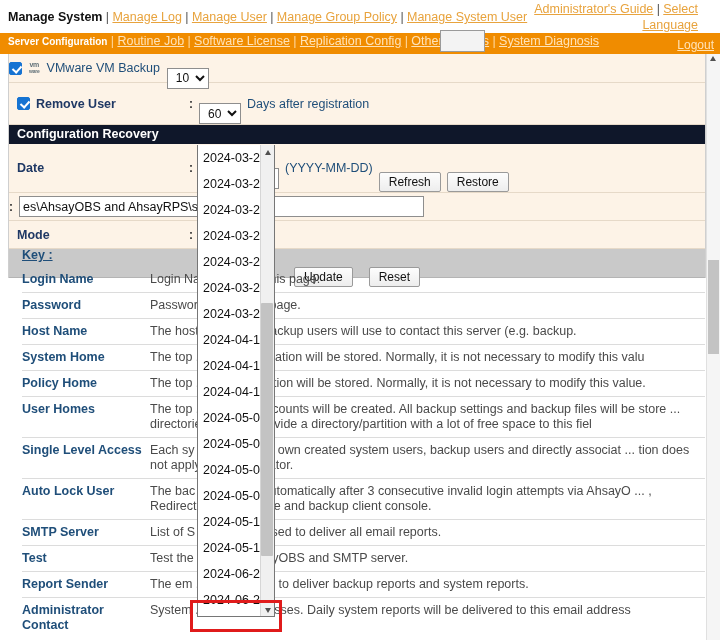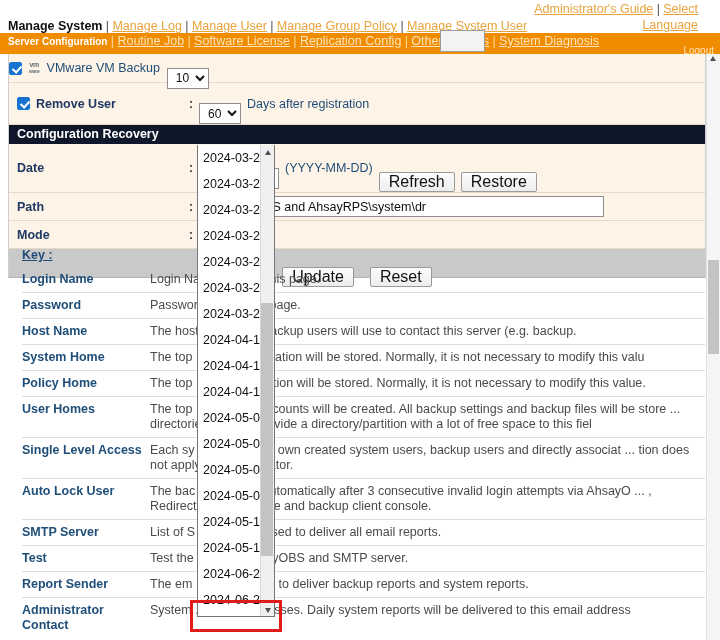--- a/index.html
+++ b/index.html
@@ -14,21 +14,21 @@
   }
   #root { position: relative; width: 720px; height: 640px; overflow: hidden; background:#fff; }
 
   
   .topbar {
     position: absolute; top: 0; left: 0; width: 706px; height: 33px;
     background: #fff;
     padding: 1px 6px 0 8px;
   }
   .topbar .left {
-    position: absolute; left: 8px; top: 18px; width: 540px;
+    position: absolute; left: 8px; top: 9px; width: 540px;
     line-height: 16px;
   }
   .topbar .right {
     position: absolute; right: 8px; top: 1px; width: 200px;
     text-align: right; line-height: 16px;
   }
   .tl-cur { font-weight: bold; color:#111; font-size:12.5px; }
   .tl-link { color:#E8A33D; text-decoration: underline; font-size:12.5px; }
   .tl-sep  { color:#555; font-size:12.5px; }
 
@@ -37,21 +37,21 @@
     position: absolute; top: 33px; left: 0; width: 720px; height: 21px;
     background: #F08C00;
     color: #fff;
     overflow: hidden;
     white-space: nowrap;
   }
   .menubar .inner { position:absolute; left:8px; top:1px; }
   .mb-cur { font-weight: bold; color:#fff; font-size:10px; }
   .mb-link { color:#FFE3B8; font-size:12.5px; }
   .mb-sep { color:#FFD9A0; font-size:12.5px; }
-  .mb-logout { position:absolute; right:6px; top:12px; color:#FFE3B8; font-size:10px; }
+  .mb-logout { position:absolute; right:6px; top:5px; color:#FFE3B8; font-size:12px; }
 
   
   .panel {
     position: absolute; left: 8px; top: 54px; width: 698px;
     background: #FDF3E7;
     border-left: 1px solid #cfcfcf;
     border-right: 1px solid #cfcfcf;
   }
   .frow {
     display: flex; align-items: center;
@@ -85,21 +85,21 @@
   .vmlogo .w { font-size:5px; letter-spacing:-0.2px;}
   .bluetext { color:#1F4E79; font-size:12.5px; }
 
   select.mini {
     font-family:"Liberation Sans", sans-serif; font-size:12px;
     height:21px; border:1px solid #8e8e8e; background:#fff; color:#111;
     padding:0 2px 0 4px;
     margin-top:20px;
   }
   .btn {
-    font-family:"Liberation Sans", sans-serif; font-size:16px;
+    font-family:"Liberation Sans", sans-serif; font-size:12px;
     background: linear-gradient(#fdfdfd,#ededed);
     border:1px solid #9a9a9a; border-radius:2px;
     padding:2px 9px; color:#111; line-height:14px;margin-top:28px;
   }
   .txtinput {
     font-family:"Liberation Sans", sans-serif; font-size:12.5px;
     border:1px solid #8e8e8e; background:#fff; color:#111;
     height:21px; padding:0 3px;
   }
 
@@ -255,21 +255,20 @@
         <select class="mini" style="width:80px;">
           <option>2023-10-14</option>
         </select>
         <span class="bluetext">(YYYY-MM-DD)</span>
         <button class="btn">Refresh</button>
         <button class="btn">Restore</button>
       </div>
     </div>
 
     <div class="frow">
-      <div class="flabel">Path</div>
       <div class="fcolon">:</div>
       <div class="fval">
         <input class="txtinput" style="width: 405px;" value="es\AhsayOBS and AhsayRPS\system\dr">
       </div>
     </div>
 
     <div class="frow">
       <div class="flabel">Mode</div>
       <div class="fcolon">:</div>
       <div class="fval">

